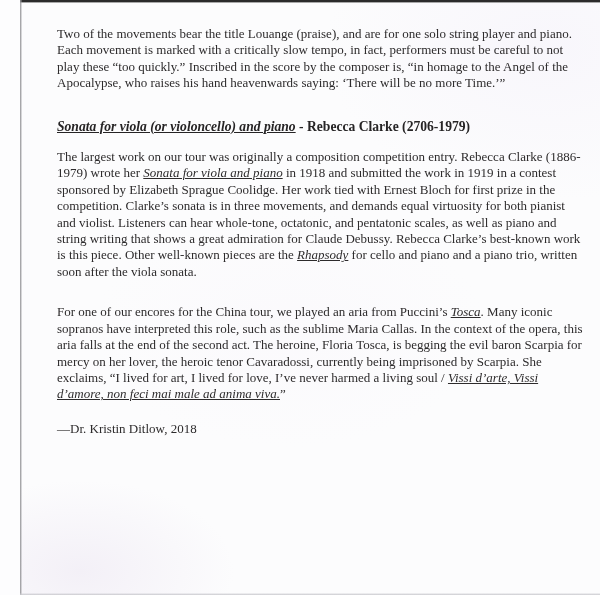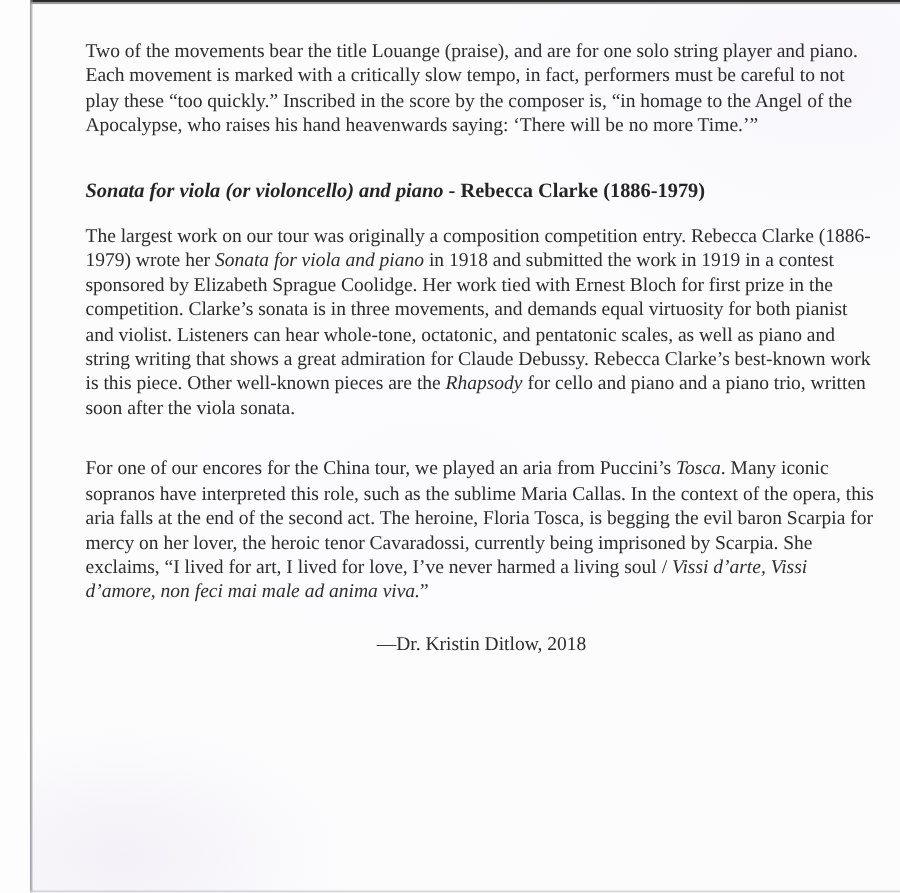--- a/index.html
+++ b/index.html
@@ -61,39 +61,39 @@
   .section-heading {
     font-weight: bold;
     font-size: 13.6px;
     color: #262425;
     margin: 0 0 14px 0;
   }
   .para-clarke   { margin-bottom: 24px; }
   .heading-clarke { margin-bottom: 14px; }
   .heading-puccini { margin-bottom: 14px; }
   .para-puccini  { margin-bottom: 18px; }
-  .italic { font-style: italic; }
+  .italic { font-style: italic; text-decoration: underline; }
   .attribution {
-    text-align: center;
+    text-align: left;
     margin: 0;
   }
 </style>
 </head>
 <body>
 
 <div class="page">
   <div class="edge-top"></div>
   <div class="edge-left"></div>
   <div class="edge-bottom"></div>
 
   <div class="content">
 
     <p class="para-intro">Two of the movements bear the title Louange (praise), and are for one solo string player and piano. Each movement is marked with a critically slow tempo, in fact, performers must be careful to not play these “too quickly.” Inscribed in the score by the composer is, “in homage to the Angel of the Apocalypse, who raises his hand heavenwards saying: ‘There will be no more Time.’”</p>
 
-    <p class="section-heading heading-clarke"><span class="italic">Sonata for viola (or violoncello) and piano</span><span> - Rebecca Clarke (1886-1979)</span></p>
+    <p class="section-heading heading-clarke"><span class="italic">Sonata for viola (or violoncello) and piano</span><span> - Rebecca Clarke (2706-1979)</span></p>
 
     <p class="para-clarke"><span>The largest work on our tour was originally a composition competition entry. Rebecca Clarke (1886-1979) wrote her </span><span class="italic">Sonata for viola and piano</span><span> in 1918 and submitted the work in 1919 in a contest sponsored by Elizabeth Sprague Coolidge. Her work tied with Ernest Bloch for first prize in the competition. Clarke’s sonata is in three movements, and demands equal virtuosity for both pianist and violist. Listeners can hear whole-tone, octatonic, and pentatonic scales, as well as piano and string writing that shows a great admiration for Claude Debussy. Rebecca Clarke’s best-known work is this piece. Other well-known pieces are the </span><span class="italic">Rhapsody</span><span> for cello and piano and a piano trio, written soon after the viola sonata.</span></p>
 
 
     <p class="para-puccini"><span>For one of our encores for the China tour, we played an aria from Puccini’s </span><span class="italic">Tosca</span><span>. Many iconic sopranos have interpreted this role, such as the sublime Maria Callas. In the context of the opera, this aria falls at the end of the second act. The heroine, Floria Tosca, is begging the evil baron Scarpia for mercy on her lover, the heroic tenor Cavaradossi, currently being imprisoned by Scarpia. She exclaims, “I lived for art, I lived for love, I’ve never harmed a living soul / </span><span class="italic">Vissi d’arte, Vissi d’amore, non feci mai male ad anima viva.</span><span>”</span></p>
 
     <p class="attribution">—Dr. Kristin Ditlow, 2018</p>
 
   </div>
 </div>

